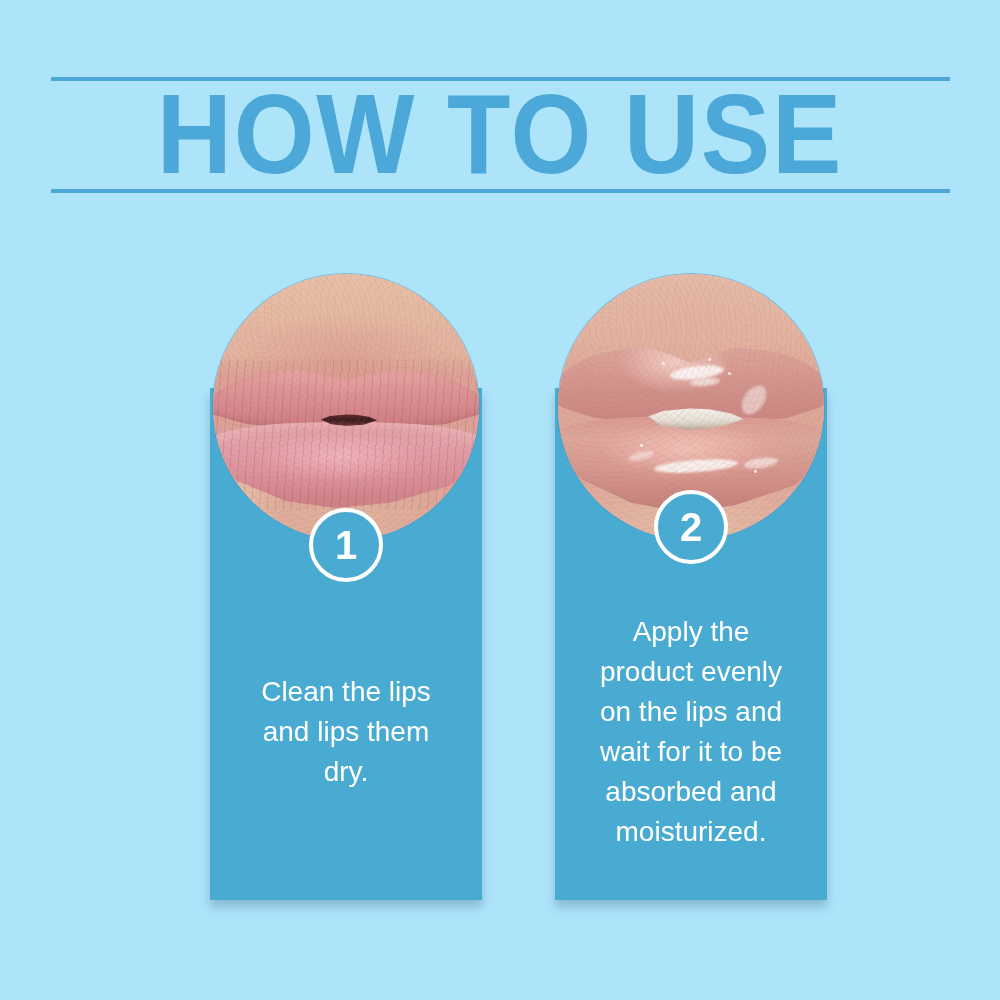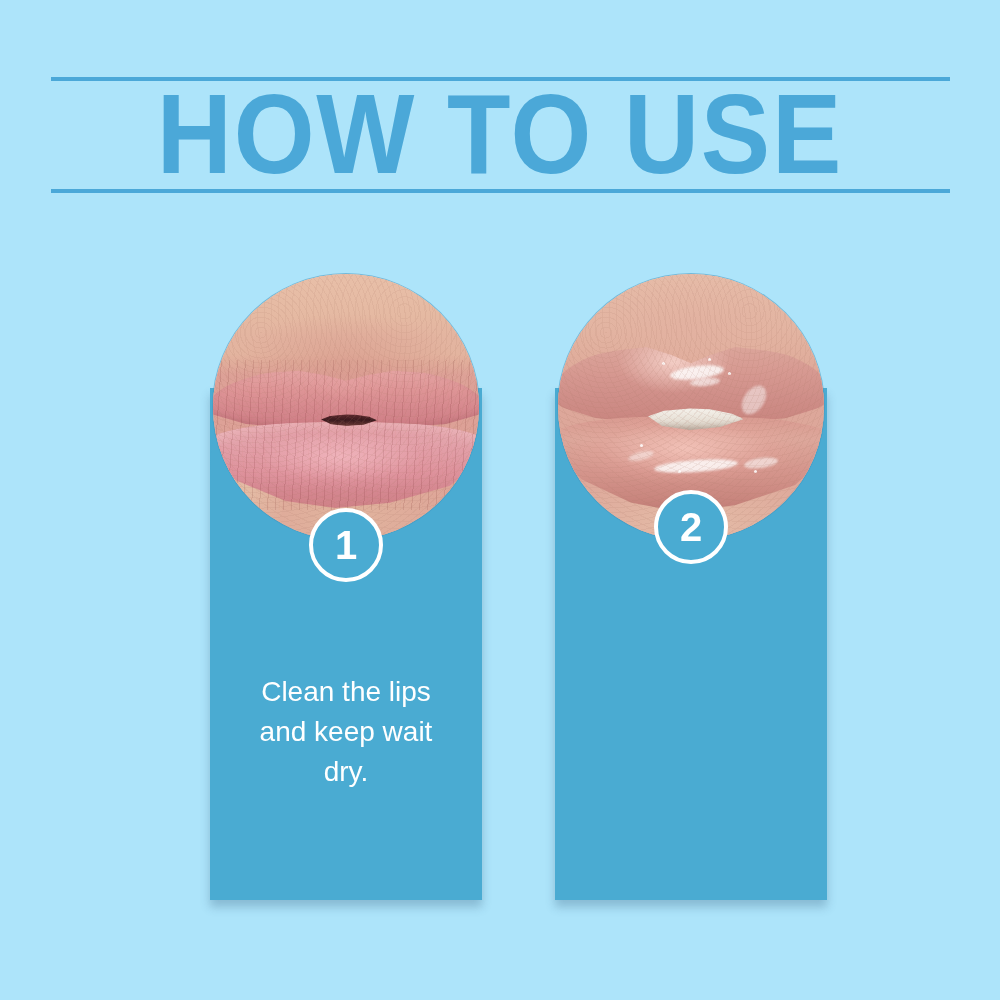--- a/index.html
+++ b/index.html
@@ -313,21 +313,21 @@
           <div class="lip-upper"></div>
           <div class="lip-lower"></div>
           <div class="lip-gap-dry"></div>
           <div class="dry-texture"></div>
           <div class="skin-texture"></div>
         </div>
       </div>
 
       <div class="badge badge-1">1</div>
       <div class="caption caption-1">Clean the lips
-and keep wait
+and lips them
 dry.</div>
     </div>
 
     <div class="step step-2">
       <div class="card"></div>
       <div class="card-cap"></div>
 
       <div class="photo">
         <div class="photo-inner lips-gloss">
           <div class="gloss-upper"></div>
@@ -343,16 +343,22 @@
           <div class="sparkle" style="left:150px; top:84px;"></div>
           <div class="sparkle" style="left:170px; top:98px;"></div>
           <div class="sparkle" style="left:120px; top:196px;"></div>
           <div class="sparkle" style="left:196px; top:196px;"></div>
           <div class="sparkle" style="left:82px;  top:170px;"></div>
           <div class="skin-texture"></div>
         </div>
       </div>
 
       <div class="badge badge-2">2</div>
+      <div class="caption caption-2">Apply the
+product evenly
+on the lips and
+wait for it to be
+absorbed and
+moisturized.</div>
     </div>
 
   </div>
 </div>
 
 </body></html>

